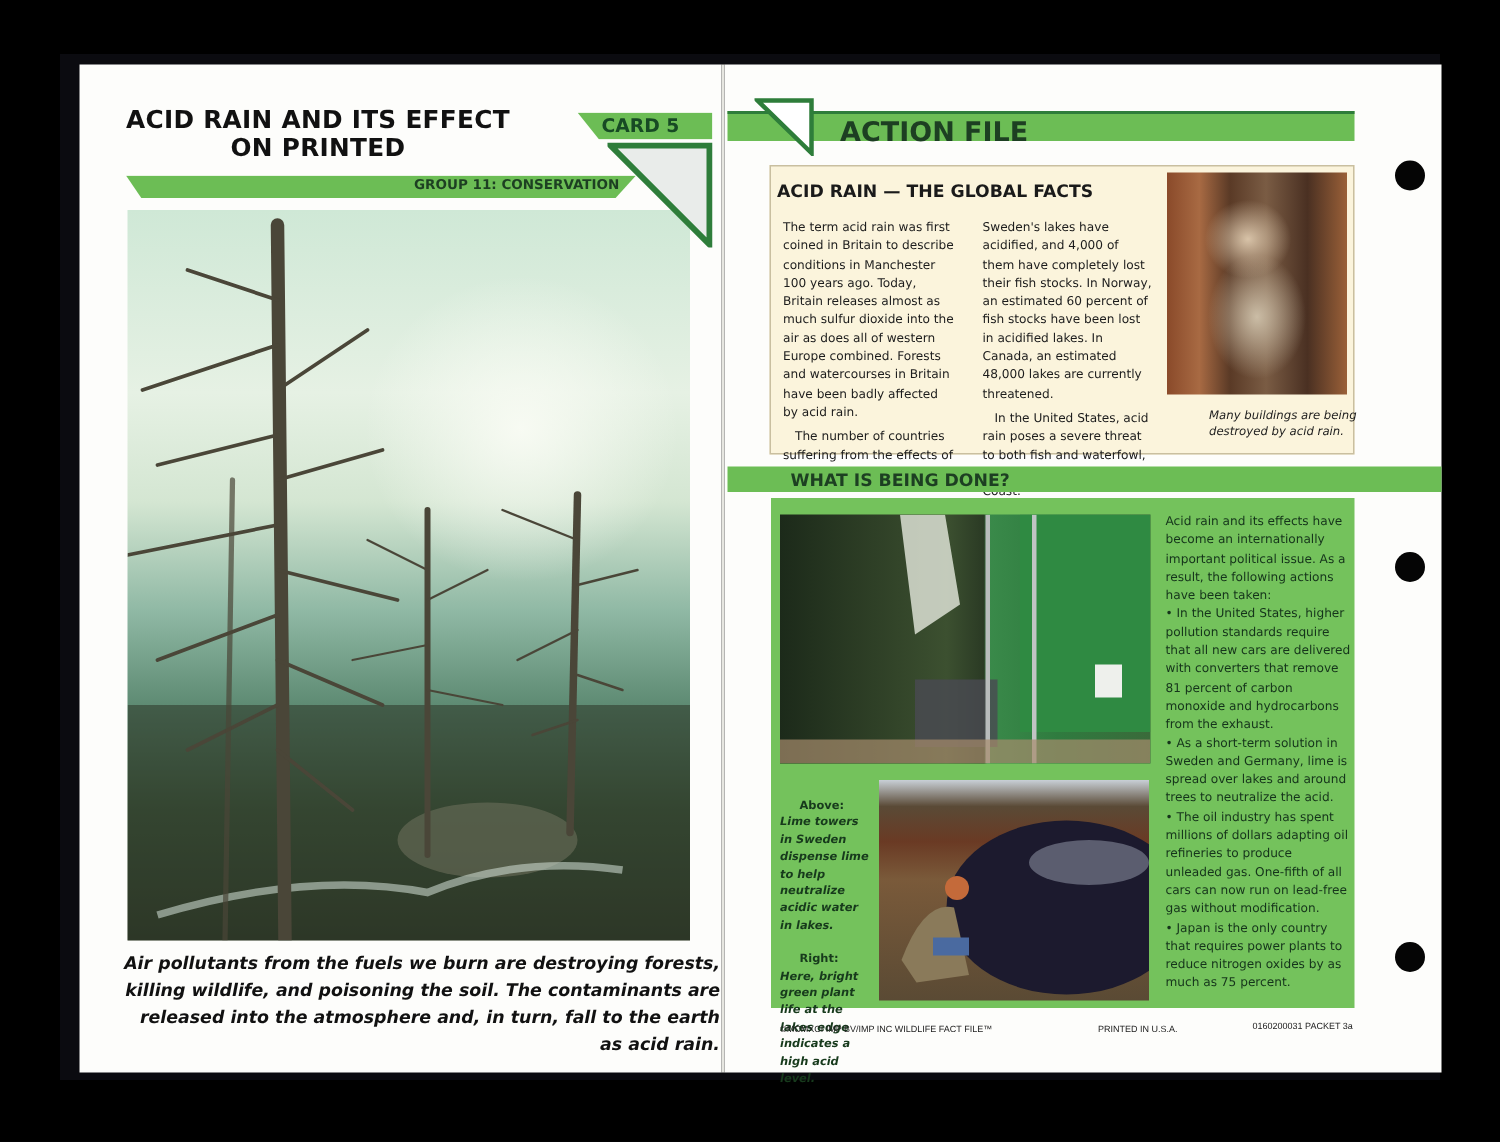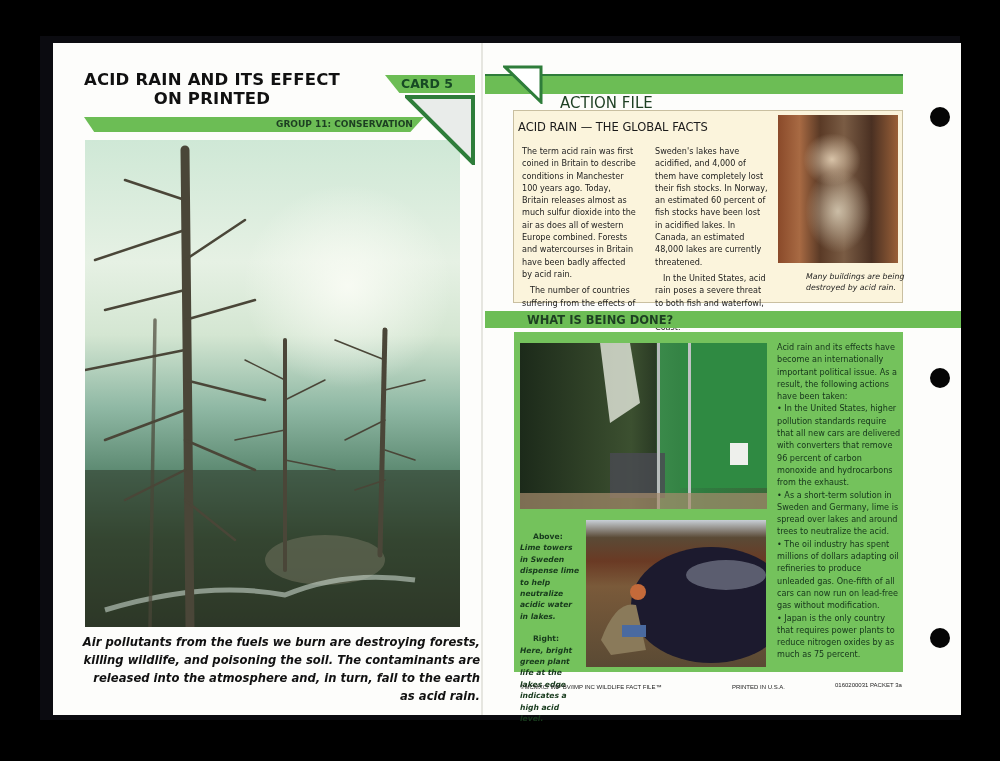--- a/index.html
+++ b/index.html
@@ -26,25 +26,25 @@
     background:
       radial-gradient(ellipse 40% 30% at 70% 30%, rgba(250,252,245,0.9), rgba(250,252,245,0) 70%),
       linear-gradient(180deg, #cfe8d6 0%, #e6f1e4 25%, #d4e6d2 40%, #8fb8a4 55%, #5d8a72 68%, #3f5a3e 82%, #2f3a28 100%);
     overflow: hidden; }
   .photo-forest svg { position: absolute; inset: 0; }
 
   .caption-main { position: absolute; left: 80px; top: 633px; width: 400px; text-align: right; font-weight: bold; font-style: italic; font-size: 11.6px; line-height: 18px; color: #111; }
 
   
   .action-bar { position: absolute; left: 485px; top: 74px; width: 418px; height: 20px; background: #6cbd55; border-top: 2px solid #2e7d3a; }
-  .action-label { position: absolute; left: 560px; top: 94px; font-weight: normal; font-size: 15px; color: #1d3f22; }
+  .action-label { position: absolute; left: 560px; top: 78px; font-weight: bold; font-size: 18px; color: #1d3f22; }
   .action-tri { position: absolute; left: 503px; top: 64px; width: 42px; height: 40px; }
 
   .facts-box { position: absolute; left: 513px; top: 110px; width: 390px; height: 193px; background: #fbf4dc; border: 1px solid #c9bfa0; }
-  .facts-title { position: absolute; left: 518px; top: 120px; font-weight: normal; font-size: 11.5px; color: #1a1a1a; }
+  .facts-title { position: absolute; left: 518px; top: 120px; font-weight: bold; font-size: 11.5px; color: #1a1a1a; }
   .facts-col { position: absolute; font-size: 8.1px; line-height: 12.3px; color: #1c1c1c; }
   .facts-col p { margin: 4px; }
   .facts-col p.indent { text-indent: 8px; }
   .facts-col1 { left: 518px; top: 141px; width: 122px; }
   .facts-col2 { left: 651px; top: 141px; width: 122px; }
   .statue-photo { position: absolute; left: 778px; top: 115px; width: 120px; height: 148px;
     background:
       radial-gradient(ellipse 30% 22% at 45% 30%, #d8c3a8, rgba(216,195,168,0) 80%),
       radial-gradient(ellipse 34% 35% at 50% 65%, #cbbda6, rgba(203,189,166,0) 80%),
       linear-gradient(90deg, #8a4a2a 0%, #a86a43 18%, #5a3a26 35%, #7a5c44 55%, #4a3022 78%, #9a6038 100%); }
@@ -152,21 +152,21 @@
     <rect x="36" y="105" width="24" height="12" fill="#4a6aa0"></rect>
   </svg>
 </div>
 <div class="lime-caption">
   <p><span class="lead">Above:</span> <span>Lime towers in Sweden dispense lime to help neutralize acidic water in lakes.</span></p>
   <p style="margin-top:11px"><span class="lead">Right:</span> <span>Here, bright green plant life at the lakes edge indicates a high acid level.</span></p>
 </div>
 
 <div class="done-text">
   <p>Acid rain and its effects have become an internationally important political issue. As a result, the following actions have been taken:</p>
-  <p>• In the United States, higher pollution standards require that all new cars are delivered with converters that remove 96 percent of carbon monoxide and hydrocarbons from the exhaust.</p>
+  <p>• In the United States, higher pollution standards require that all new cars are delivered with converters that remove 81 percent of carbon monoxide and hydrocarbons from the exhaust.</p>
   <p>• As a short-term solution in Sweden and Germany, lime is spread over lakes and around trees to neutralize the acid.</p>
   <p>• The oil industry has spent millions of dollars adapting oil refineries to produce unleaded gas. One-fifth of all cars can now run on lead-free gas without modification.</p>
   <p>• Japan is the only country that requires power plants to reduce nitrogen oxides by as much as 75 percent.</p>
 </div>
 
 <div class="footer foot-copy">©MCMXCI IMP BV/IMP INC WILDLIFE FACT FILE™</div>
 <div class="footer foot-print">PRINTED IN U.S.A.</div>
 <div class="footer foot-packet">0160200031 PACKET 3a</div>
 
 <div class="hole" style="left:930px; top:107px;"></div>

